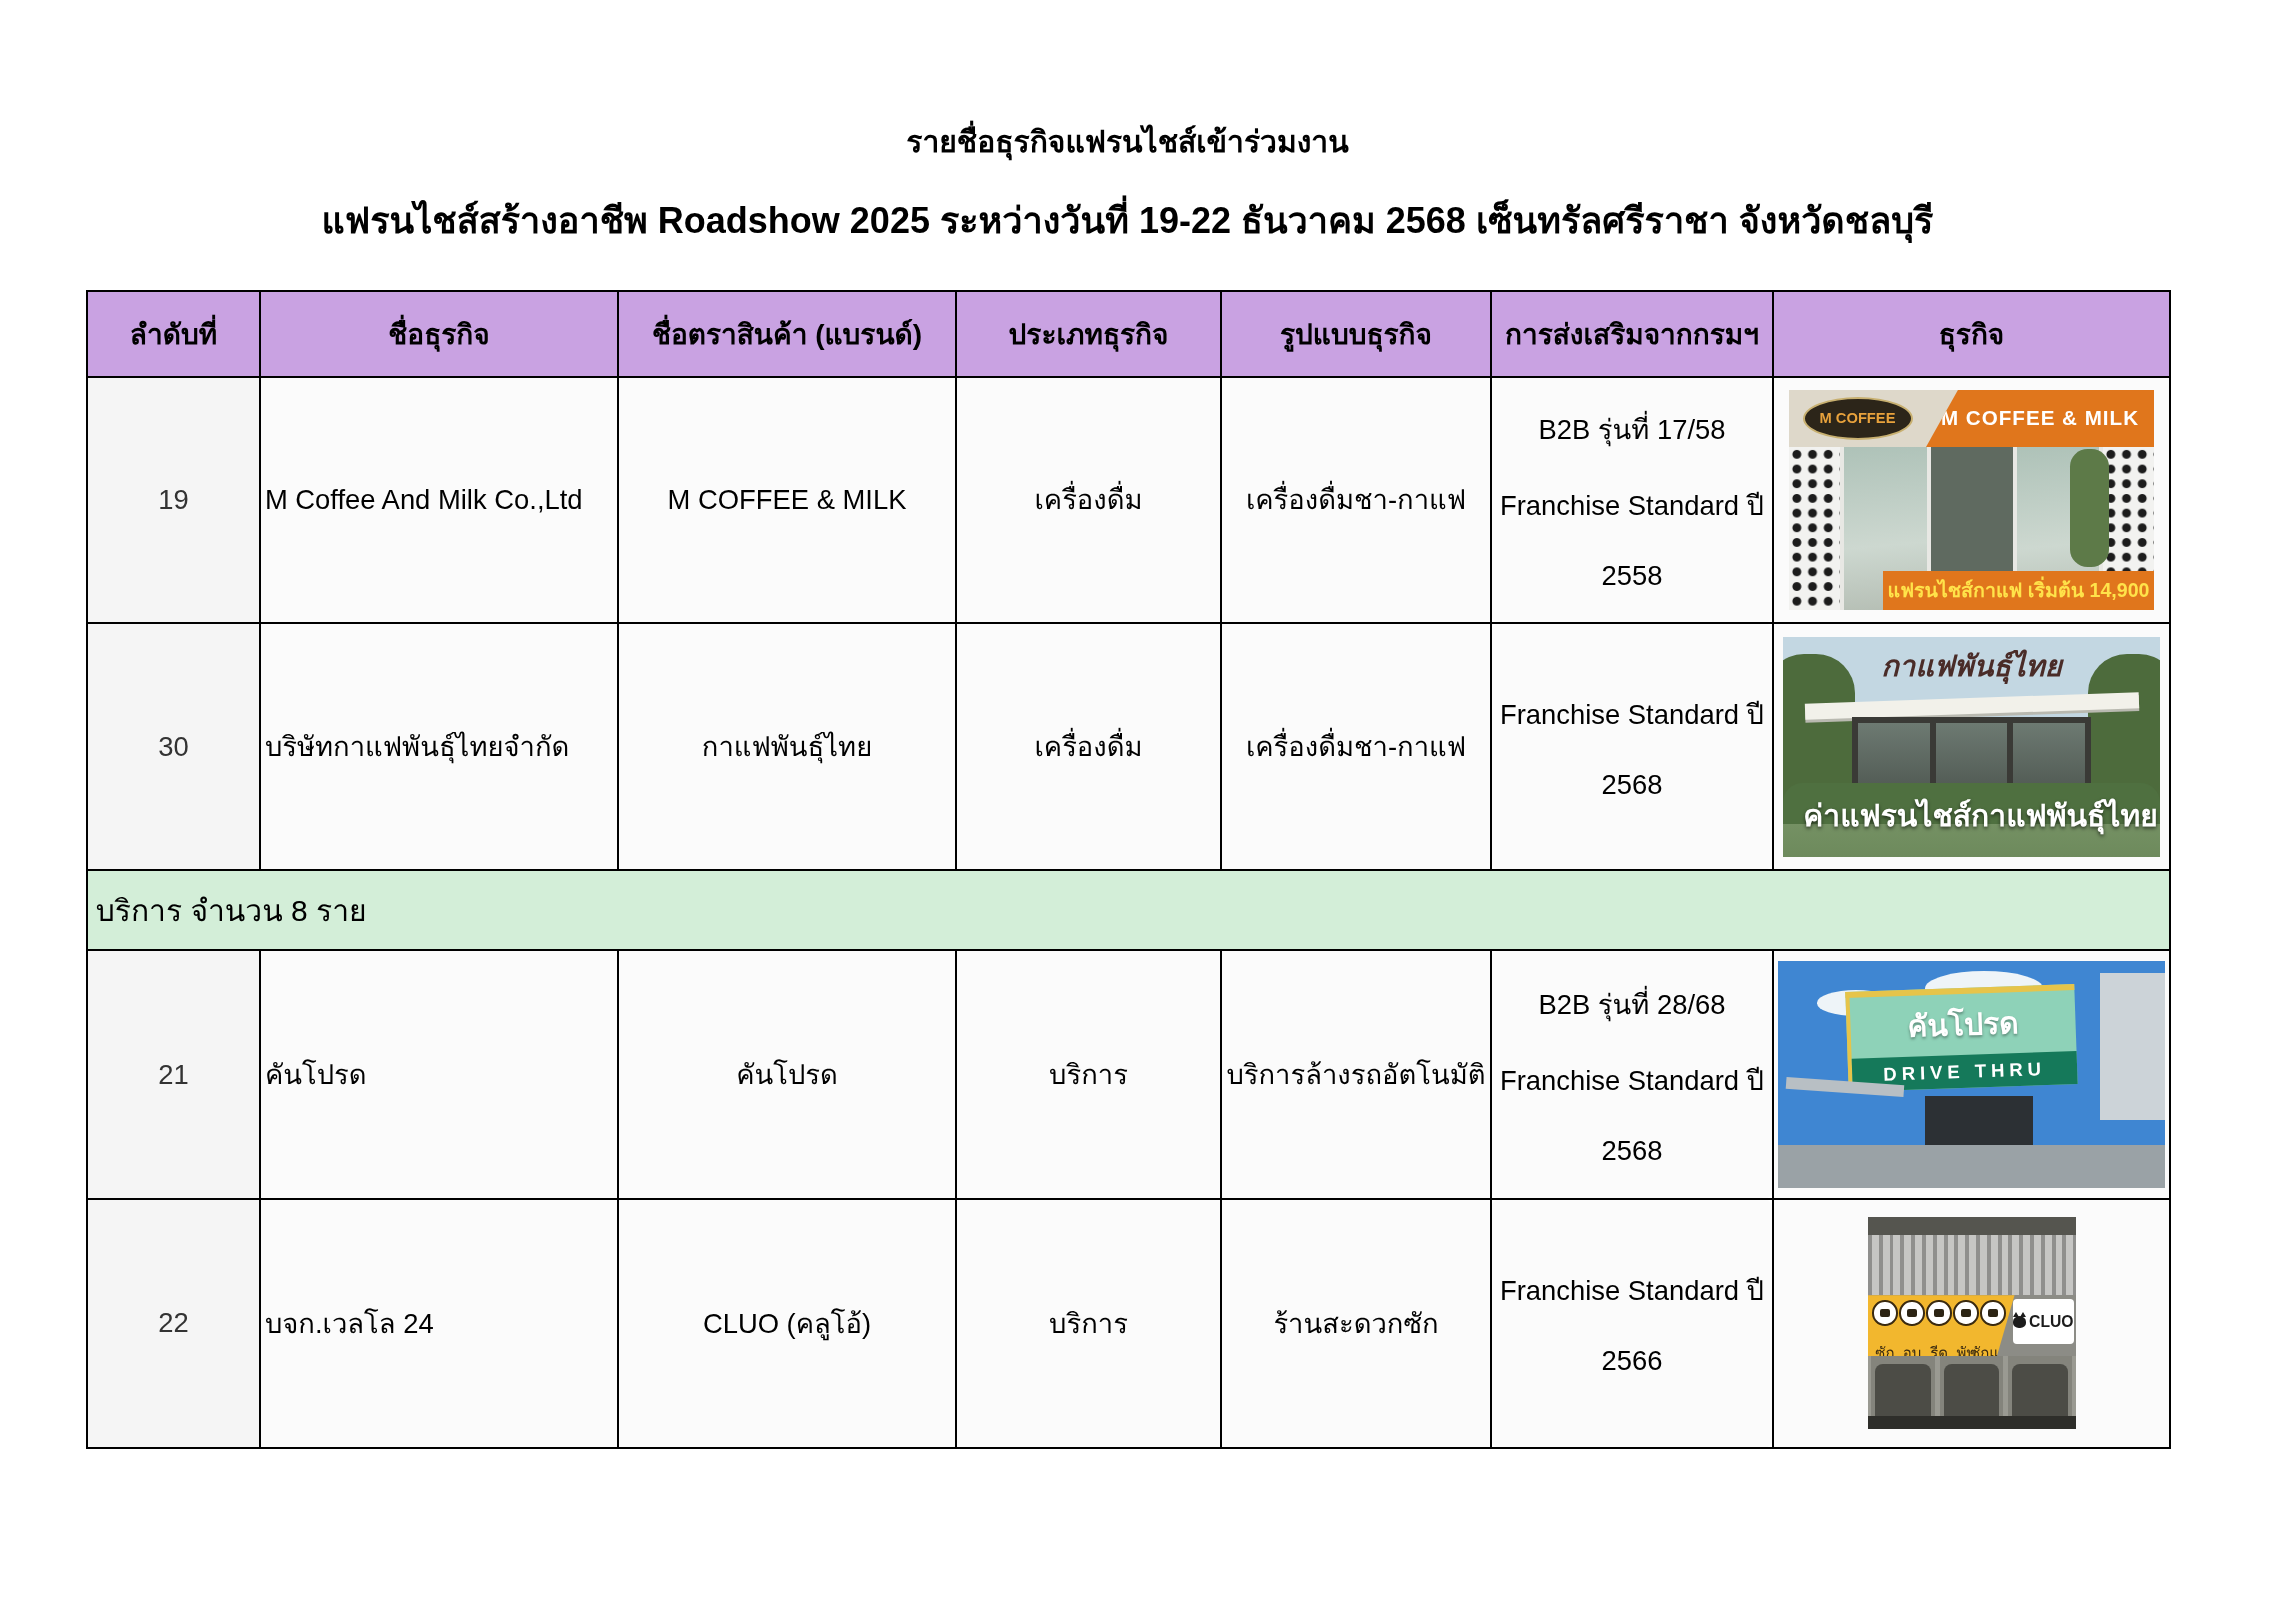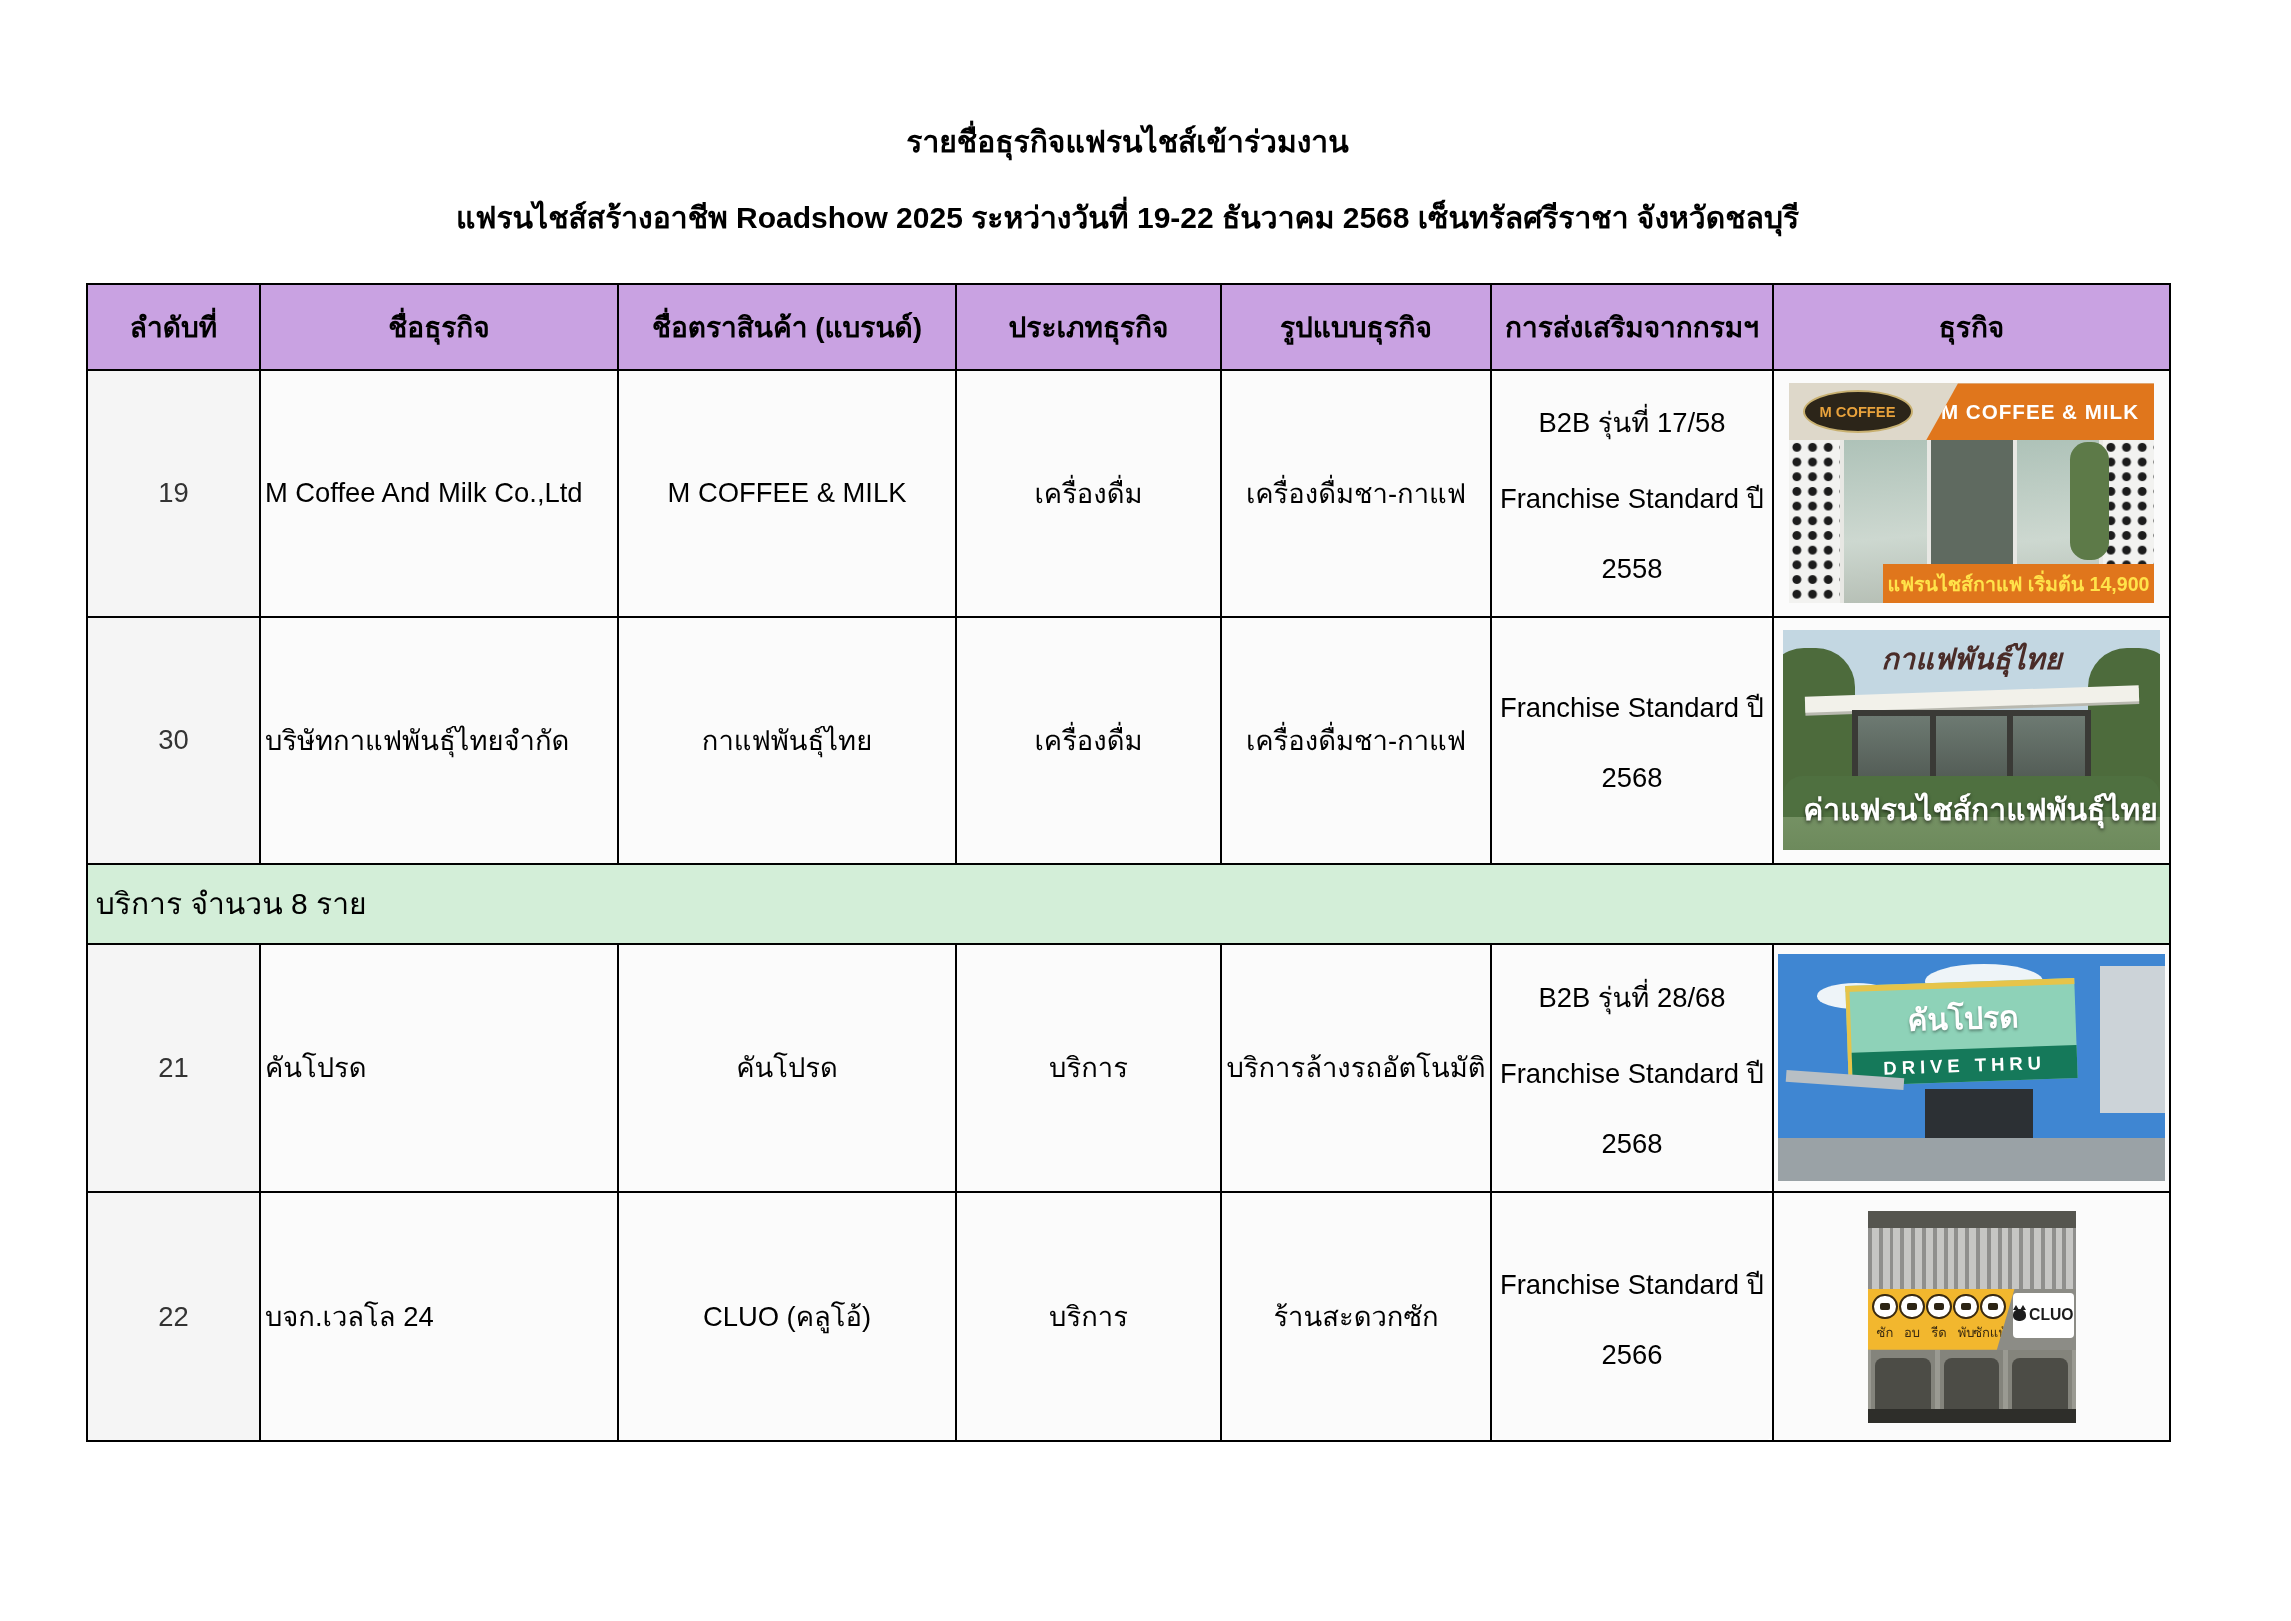--- a/index.html
+++ b/index.html
@@ -1,20 +1,20 @@
 <!DOCTYPE html>
 <html><head>
 <meta charset="utf-8">
 <style>
   html,body{margin:0;padding:0;background:#ffffff;}
   body{width:2292px;height:1621px;position:relative;font-family:"Liberation Sans","DejaVu Sans",sans-serif;color:#000;}
   .doc{position:absolute;left:86px;top:0;width:2083px;}
   .title-block{padding-top:125px;text-align:center;}
   .doc-title{font-size:30px;font-weight:bold;line-height:1.1;}
-  .doc-subtitle{margin-top:43px;font-size:30px;font-weight:bold;line-height:1.1;}
+  .doc-subtitle{margin-top:43px;font-size:36px;font-weight:bold;line-height:1.1;}
   table.main{border-collapse:collapse;margin-top:49px;width:2083px;table-layout:fixed;padding-left:32px;}
   table.main td,table.main th{border:2.9px solid #000;overflow:hidden;}
   th.hcell{background:#c9a2e2;font-size:28px;font-weight:bold;text-align:center;height:82px;}
   td.cell{background:#fbfbfb;font-size:27.4px;vertical-align:middle;}
   td.c-no{background:#f5f5f5;text-align:center;color:#333;}
   td.c-name{text-align:left;padding-left:3.9px;}
   td.c-center{text-align:center;}
   td.c-promo{text-align:center;border-radius:10px;}
   .promo-lines{display:flex;flex-direction:column;align-items:center;justify-content:center;gap:33px;}
   td.c-photo{text-align:center;vertical-align:middle;padding:5.9px 0;}
@@ -57,21 +57,21 @@
   .p3-opening{position:absolute;top:135px;left:147px;width:108px;height:55px;background:#2c3034;}
   .p3-ground{position:absolute;bottom:0;left:0;right:0;height:43px;background:#9aa2a6;}
   
   .p4{width:208px;height:212px;background:#8c8c86;}
   .p4-ceiling{position:absolute;top:0;left:0;right:0;height:78px;background:repeating-linear-gradient(90deg,#8f8f8d 0 3.9px,#c6c6c4 3.9px 10.8px);}
   .p4-ceilbar{position:absolute;top:0;left:0;right:0;height:17.6px;background:#55554f;}
   .p4-banner{position:absolute;top:78px;left:0;width:147px;height:61px;background:#f2b72e;clip-path:polygon(0 0,100% 0,88% 100%,0 100%);display:flex;align-items:flex-start;justify-content:space-around;padding:4.9px 7.8px 0 3.9px;box-sizing:border-box;}
   .p4-svc{display:flex;flex-direction:column;align-items:center;width:25.5px;}
   .p4-circ{width:21.6px;height:21.6px;border-radius:50%;background:#fff;border:2px solid #3a2a10;display:flex;align-items:center;justify-content:center;}
   .p4-glyph{width:9.8px;height:7.8px;background:#2c2414;border-radius:2px;}
-  .p4-svc-label{margin-top:7px;font-size:13px;color:#3a2a10;line-height:1;text-align:right;}
+  .p4-svc-label{margin-top:19px;font-size:15px;color:#3a2a10;line-height:1;text-align:right;}
   .p4-sign{position:absolute;top:82px;right:2px;width:61px;height:45px;background:#fff;border-radius:3.9px;display:flex;align-items:center;justify-content:center;gap:3px;color:#1c1c1c;font-size:15.7px;font-weight:bold;}
   .p4-cat{width:13.7px;height:11.8px;background:#1c1c1c;border-radius:50% 50% 45% 45%;position:relative;}
   .p4-cat:before,.p4-cat:after{content:"";position:absolute;top:-3.9px;border-left:3.9px solid transparent;border-right:3.9px solid transparent;border-bottom:5.9px solid #1c1c1c;}
   .p4-cat:before{left:0;} .p4-cat:after{right:0;}
   .p4-glass{position:absolute;top:139px;left:0;right:0;bottom:13.7px;background:#9a9a92;display:flex;gap:4.9px;padding:0 3.9px;}
   .p4-window{flex:1;background:#84847c;position:relative;}
   .p4-clothes{position:absolute;top:7.8px;left:3.9px;right:3.9px;bottom:0;background:#4c4c46;border-radius:7.8px 7.8px 0 0;}
   .p4-strip{position:absolute;bottom:0;left:0;right:0;height:13.7px;background:#2e2e2a;}
 </style>
 </head>

